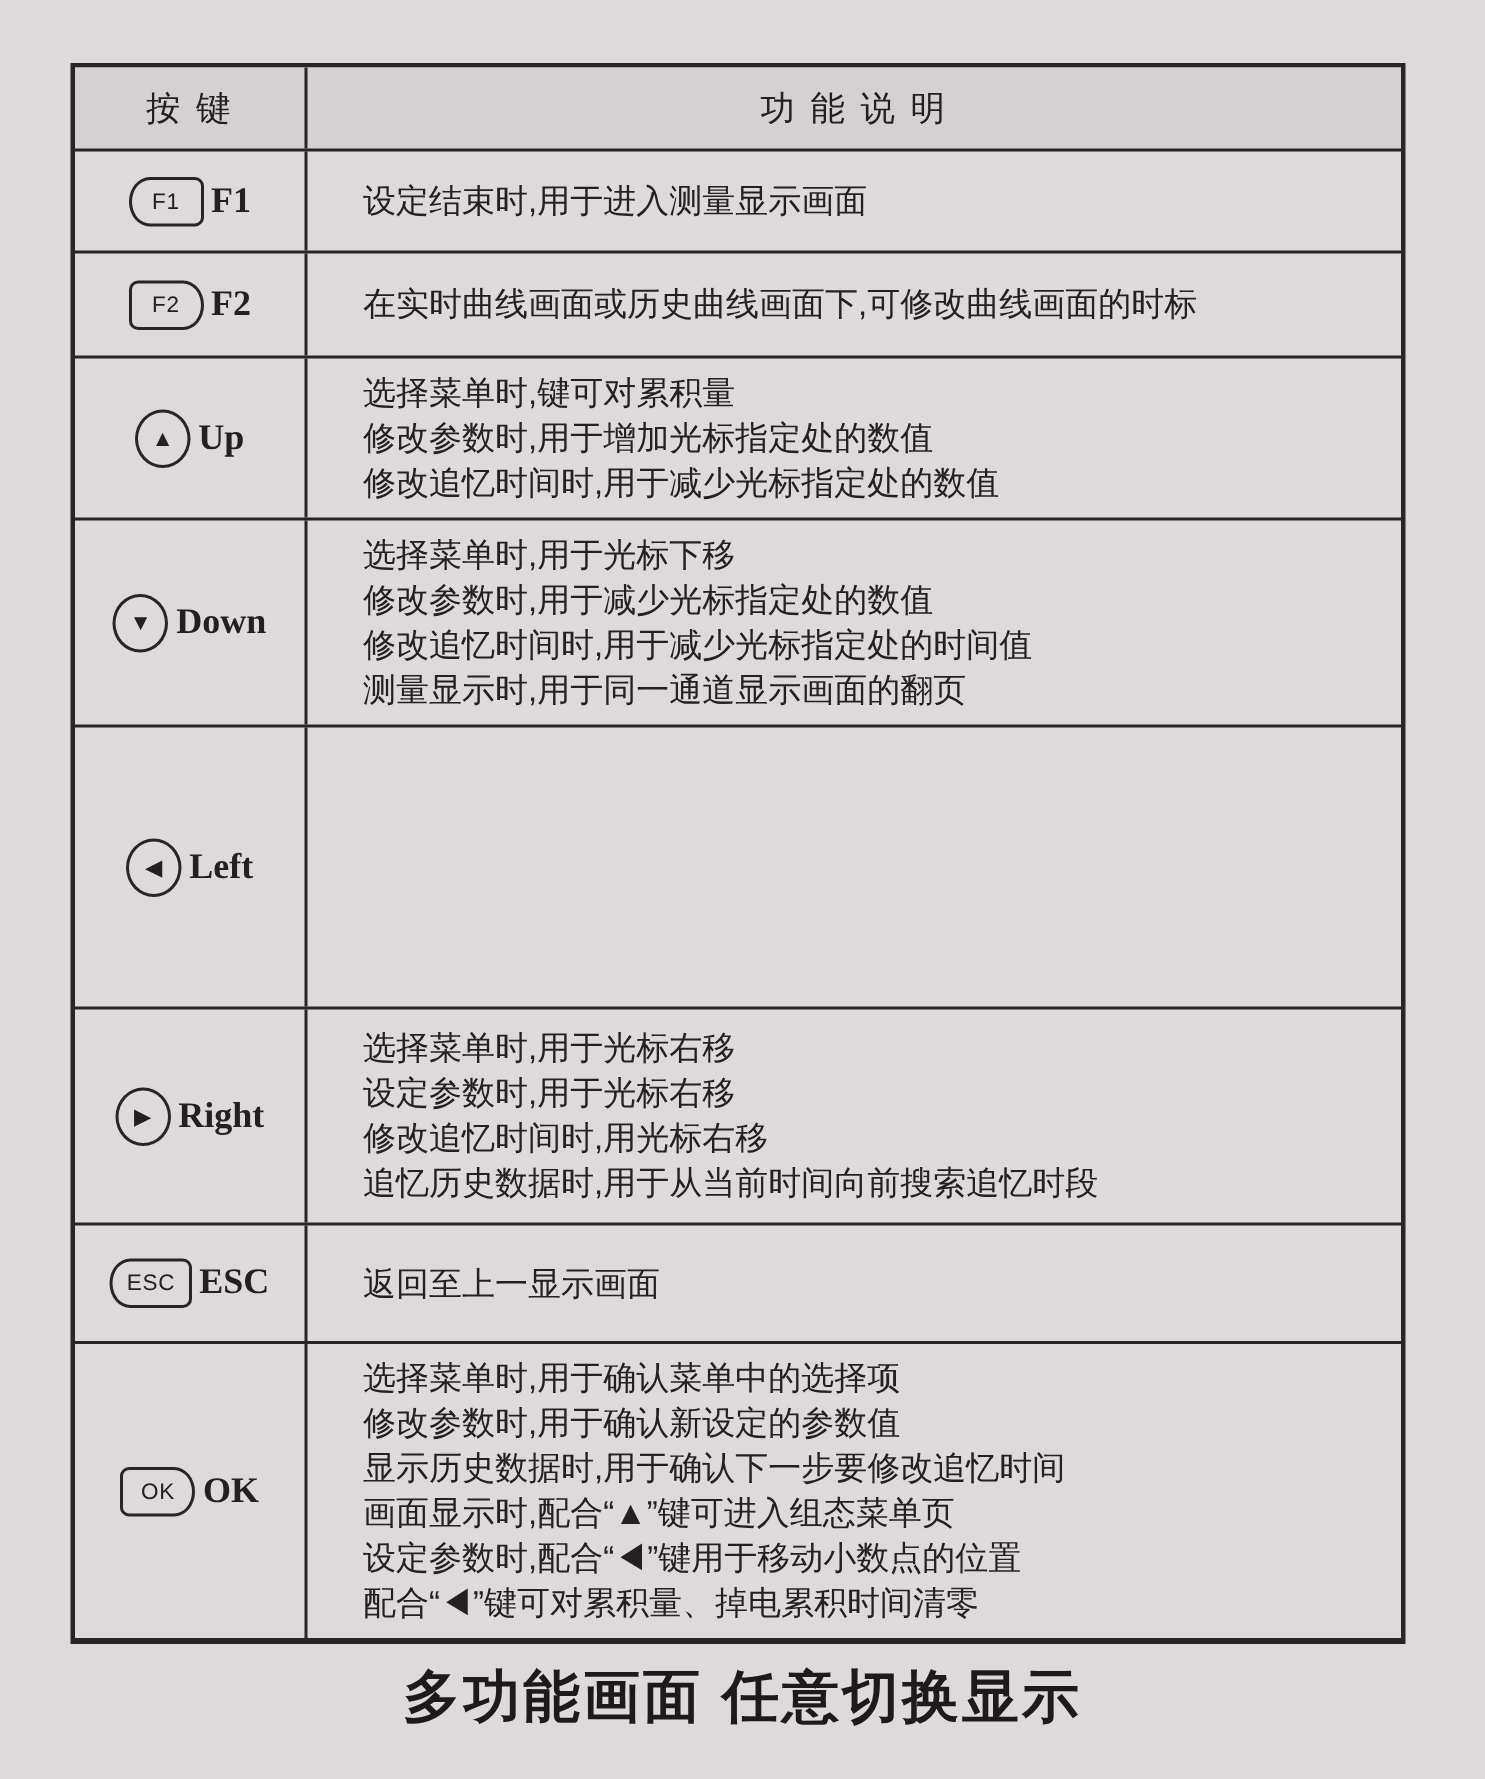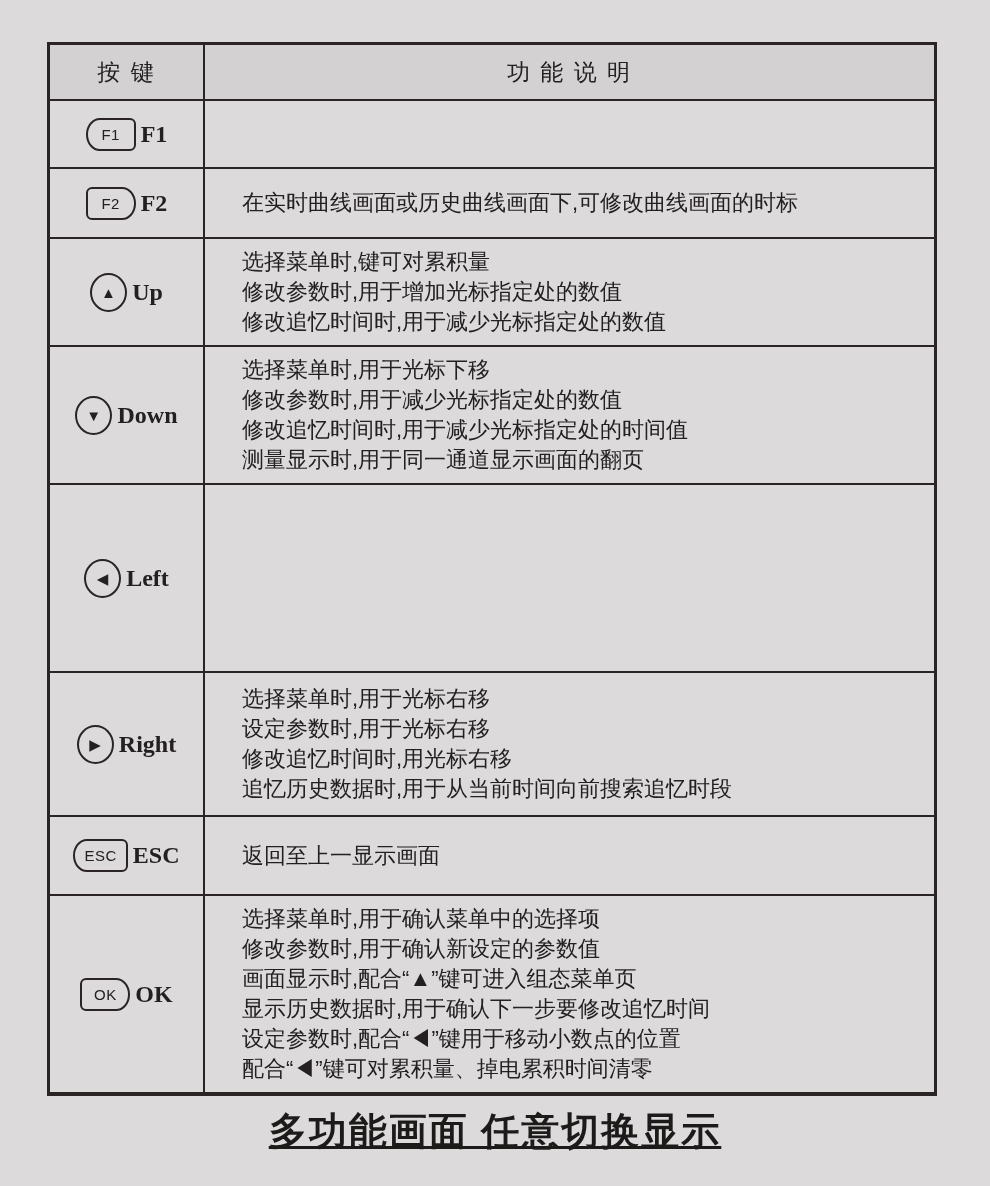--- a/index.html
+++ b/index.html
@@ -68,38 +68,38 @@
   }
   .keylabel{
     font-family:"Liberation Serif", serif;
     font-weight:bold;font-size:24px;line-height:1.1;
   }
   .footer-title{
     position:absolute;top:1106px;left:0;width:990px;
     text-align:center;
     font-size:38px;font-weight:bold;letter-spacing:2px;
     color:#1d1a1a;
-    text-decoration:underline;
   }
 </style>
 </head>
 <body>
 
 <div class="keytable">
   <div class="thead">
     <div class="th col-key">按 键</div>
     <div class="th col-desc">功 能 说 明</div>
   </div>
   <div class="tbody" id="rows">
   <div class="trow">
     <div class="cell-key">
       <span class="keycap key-left">F1</span>
       <span class="keylabel">F1</span>
     </div>
     <div class="cell-desc">
+          <div class="line">设定结束时,用于进入测量显示画面</div>
         </div>
   </div>
 
   <div class="trow">
     <div class="cell-key">
       <span class="keycap key-right">F2</span>
       <span class="keylabel">F2</span>
     </div>
     <div class="cell-desc">
           <div class="line">在实时曲线画面或历史曲线画面下,可修改曲线画面的时标</div>
@@ -162,22 +162,22 @@
   </div>
 
   <div class="trow">
     <div class="cell-key">
       <span class="keycap key-right">OK</span>
       <span class="keylabel">OK</span>
     </div>
     <div class="cell-desc">
           <div class="line">选择菜单时,用于确认菜单中的选择项</div>
           <div class="line">修改参数时,用于确认新设定的参数值</div>
+          <div class="line">显示历史数据时,用于确认下一步要修改追忆时间</div>
           <div class="line">画面显示时,配合“▲”键可进入组态菜单页</div>
-          <div class="line">显示历史数据时,用于确认下一步要修改追忆时间</div>
           <div class="line">设定参数时,配合“◀”键用于移动小数点的位置</div>
           <div class="line">配合“◀”键可对累积量、掉电累积时间清零</div>
         </div>
   </div>
 </div>
 </div>
 
 <div class="footer-title">多功能画面 任意切换显示</div>
 
 </body></html>

